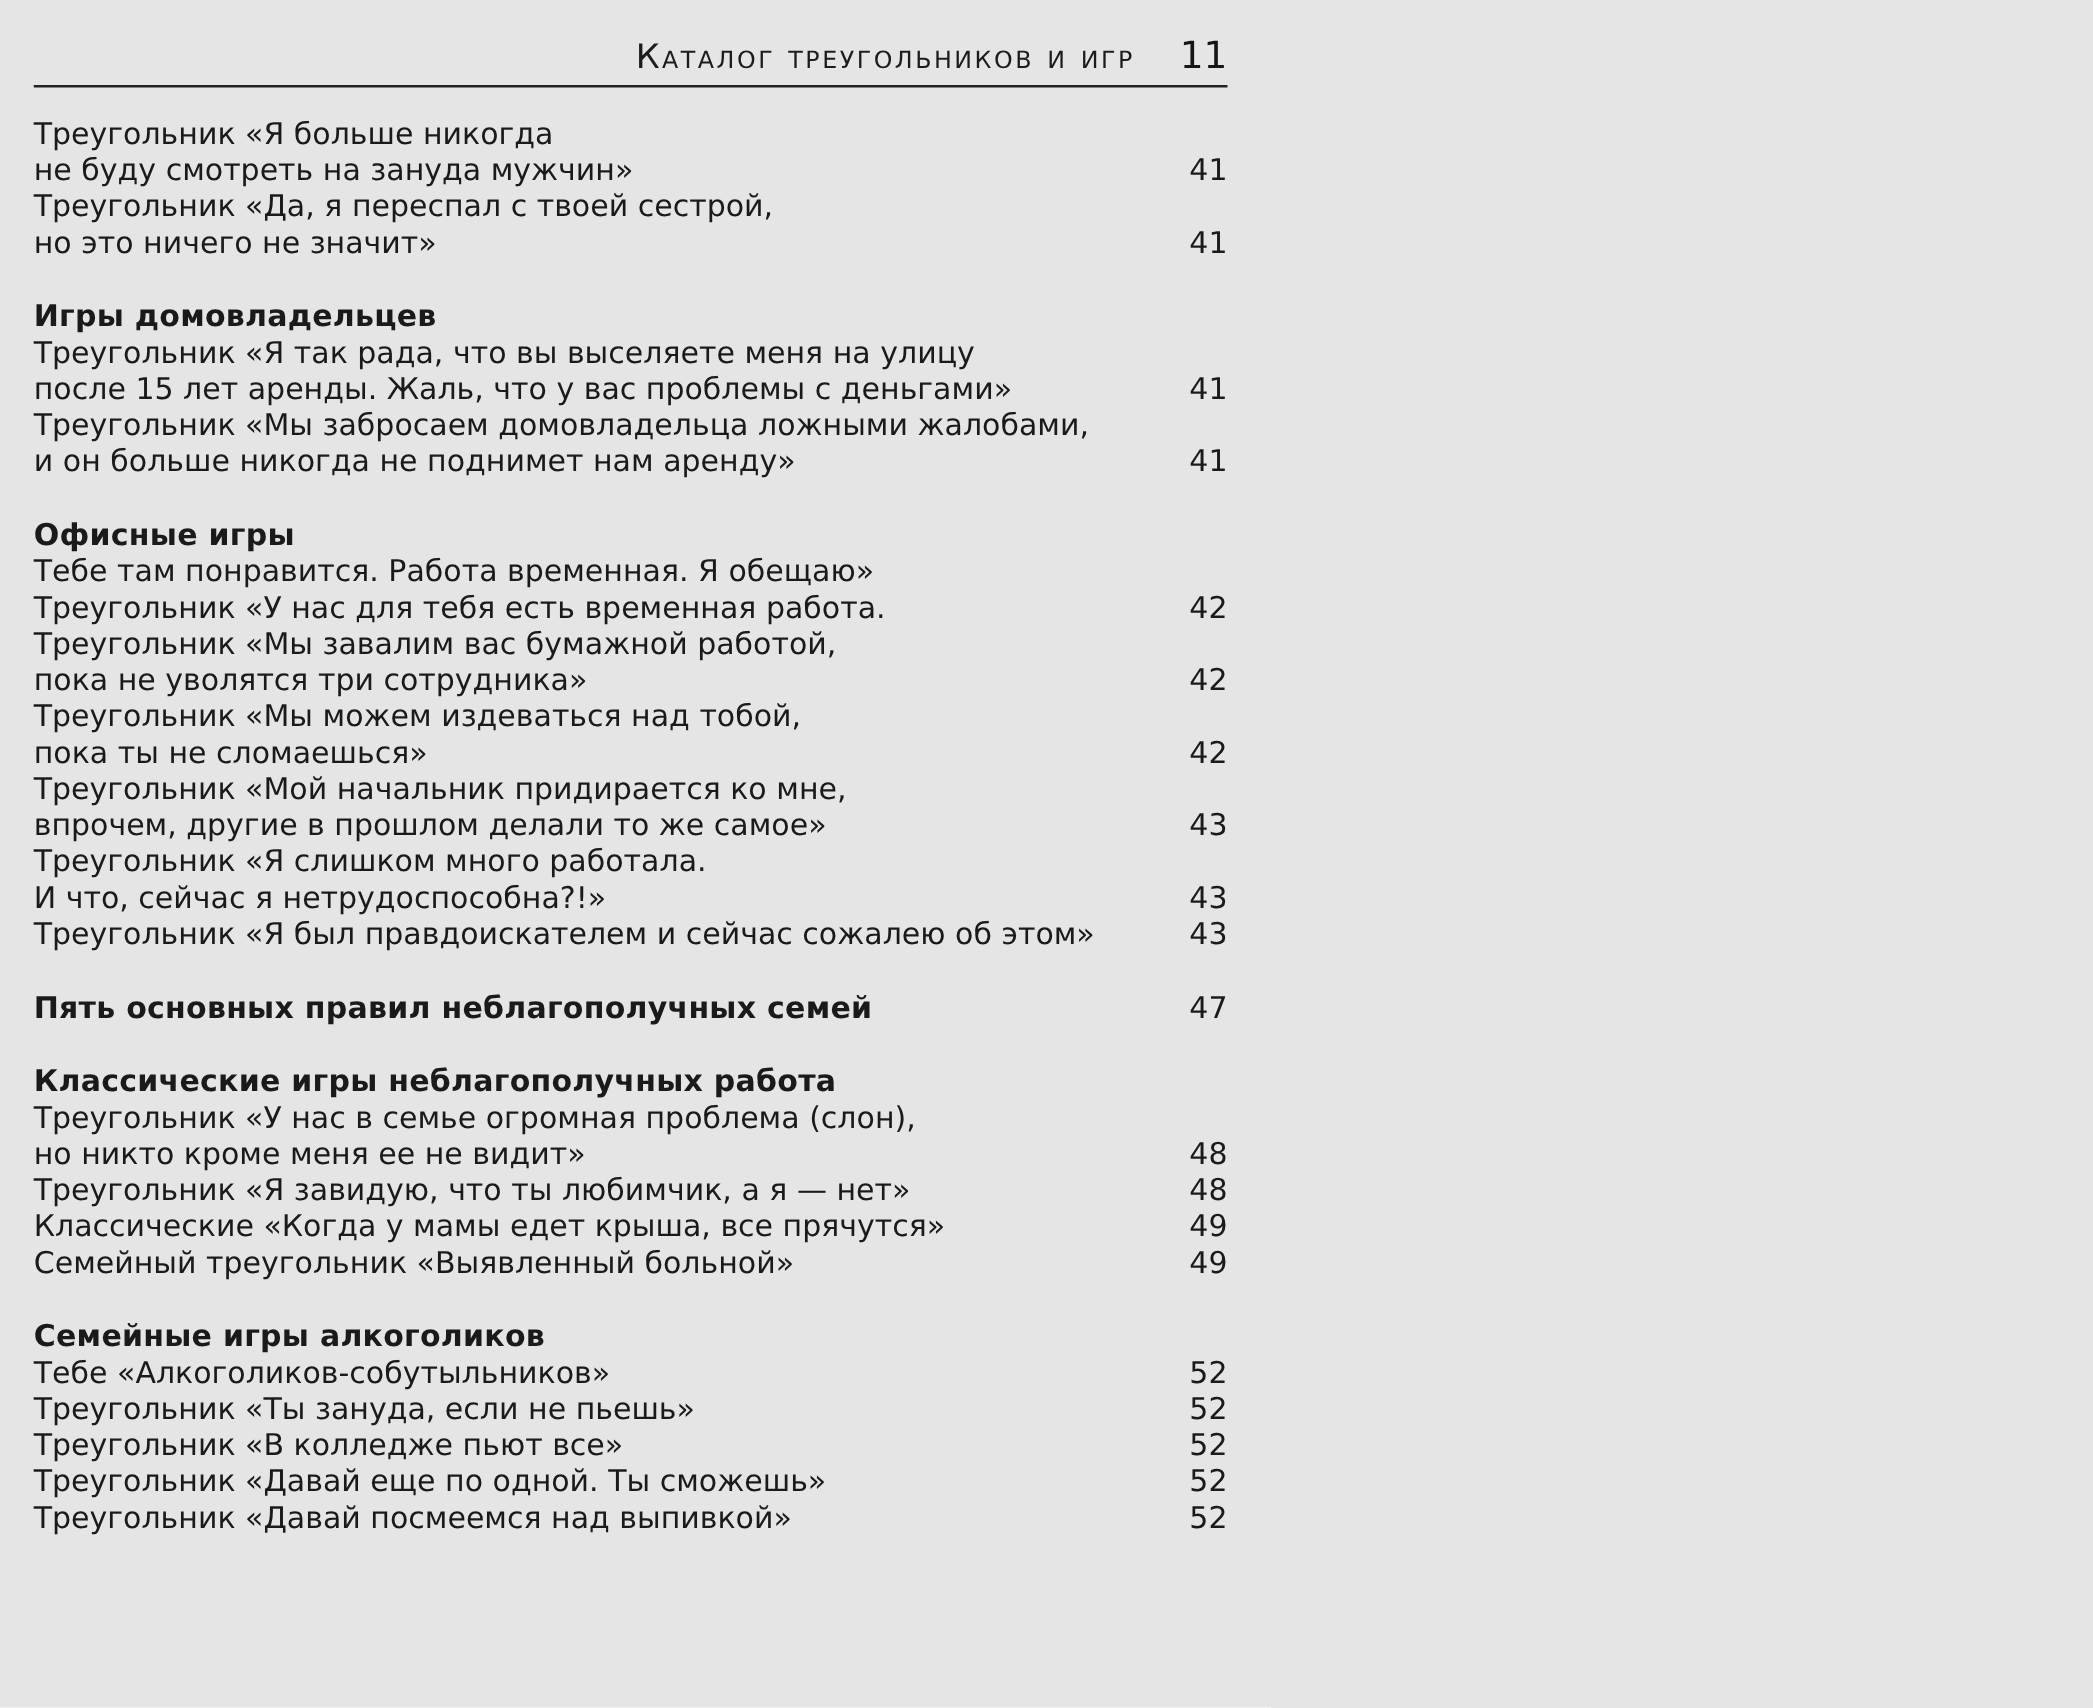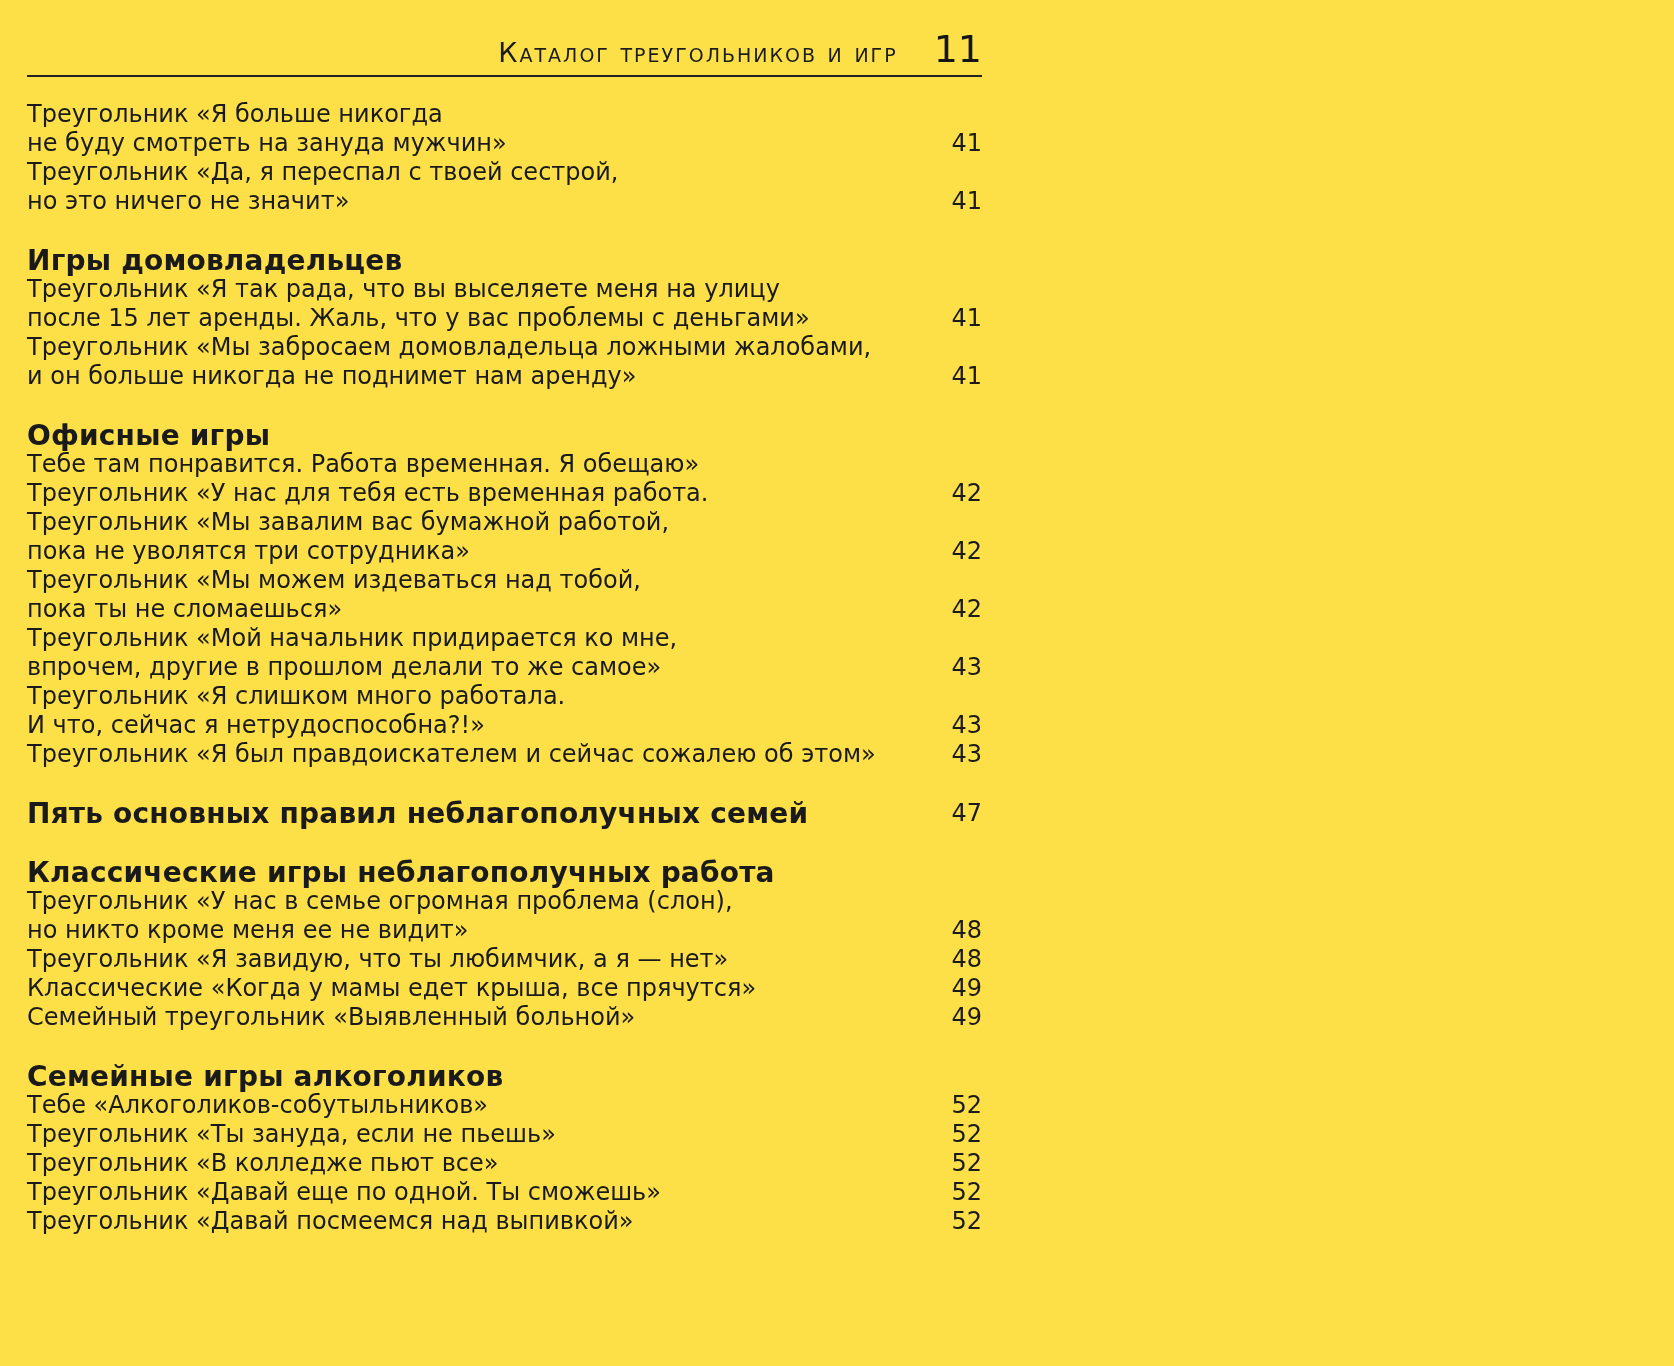--- a/index.html
+++ b/index.html
@@ -9,21 +9,21 @@
     width: 1674px;
     height: 1366px;
     overflow: hidden;
     font-family: "DejaVu Sans", sans-serif;
     color: #1a1a1a;
   }
   .page {
     position: relative;
     width: 1674px;
     height: 1366px;
-    background: #fde047;
+    background: #e5e5e5;
     box-sizing: border-box;
     padding: 30px 0 0 27px;
   }
   .content-col { width: 955px; }
 
   
   .running-head {
     display: flex;
     justify-content: flex-end;
     align-items: baseline;
@@ -31,21 +31,21 @@
     width: 955px;
   }
   .running-title {
     font-variant: small-caps;
     font-size: 27px;
     letter-spacing: 2px;
     color: #1c1c1c;
     white-space: nowrap;
   }
   .folio {
-    font-size: 38px;
+    font-size: 30px;
     line-height: 1;
     color: #151515;
   }
   .head-rule {
     width: 955px;
     height: 2px;
     background: #222222;
     margin-top: 7px;
   }
 
@@ -60,21 +60,21 @@
   .toc-section:first-child { margin-top: 0; }
 
   .toc-heading-row,
   .toc-entry {
     display: flex;
     justify-content: space-between;
     align-items: flex-end;
     width: 955px;
   }
   .toc-heading {
-    font-size: 28px;
+    font-size: 24px;
     font-weight: bold;
     margin: 0;
     line-height: 29px;
     letter-spacing: 0.2px;
   }
   .entry-text { flex: 1 1 auto; min-width: 0; }
   .entry-line { white-space: nowrap; }
   .toc-page {
     flex: 0 0 auto;
     white-space: nowrap;

